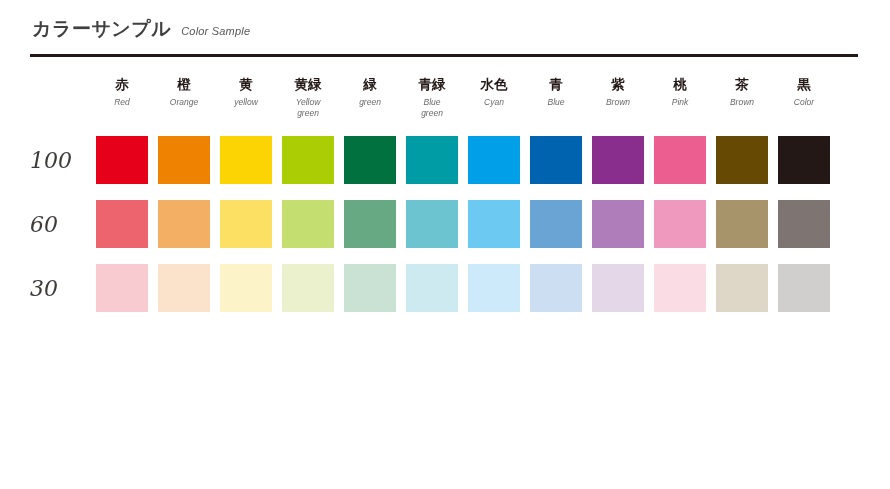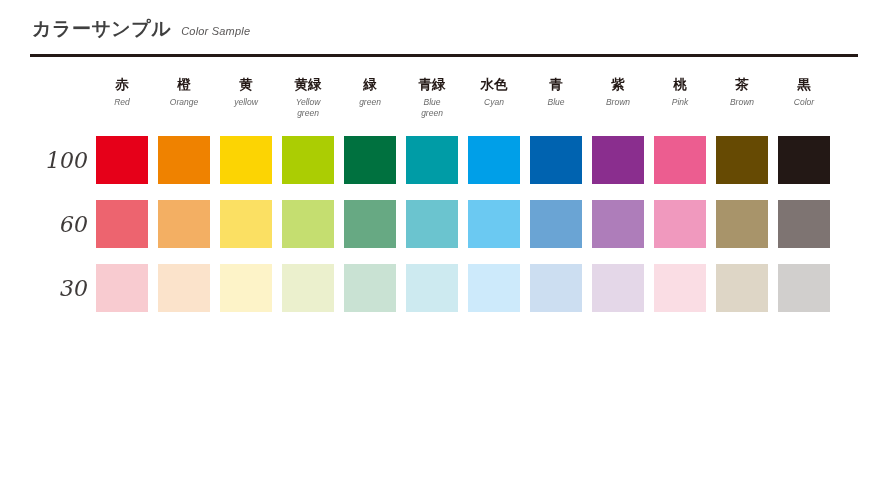--- a/index.html
+++ b/index.html
@@ -87,21 +87,21 @@
     margin-top: 10px;
   }
   .swatch-row {
     display: flex;
     align-items: center;
     height: 64px;
   }
   .row-label {
     width: 58px;
     margin-right: 8px;
-    text-align: right;
+    text-align: left;
     font-family: "DejaVu Serif", "Liberation Serif", serif;
     font-style: italic;
     font-size: 22px;
     color: #3e3a39;
   }
   .swatch {
     width: 52px;
     height: 48px;
     margin-right: 10px;
     flex: 0 0 auto;

